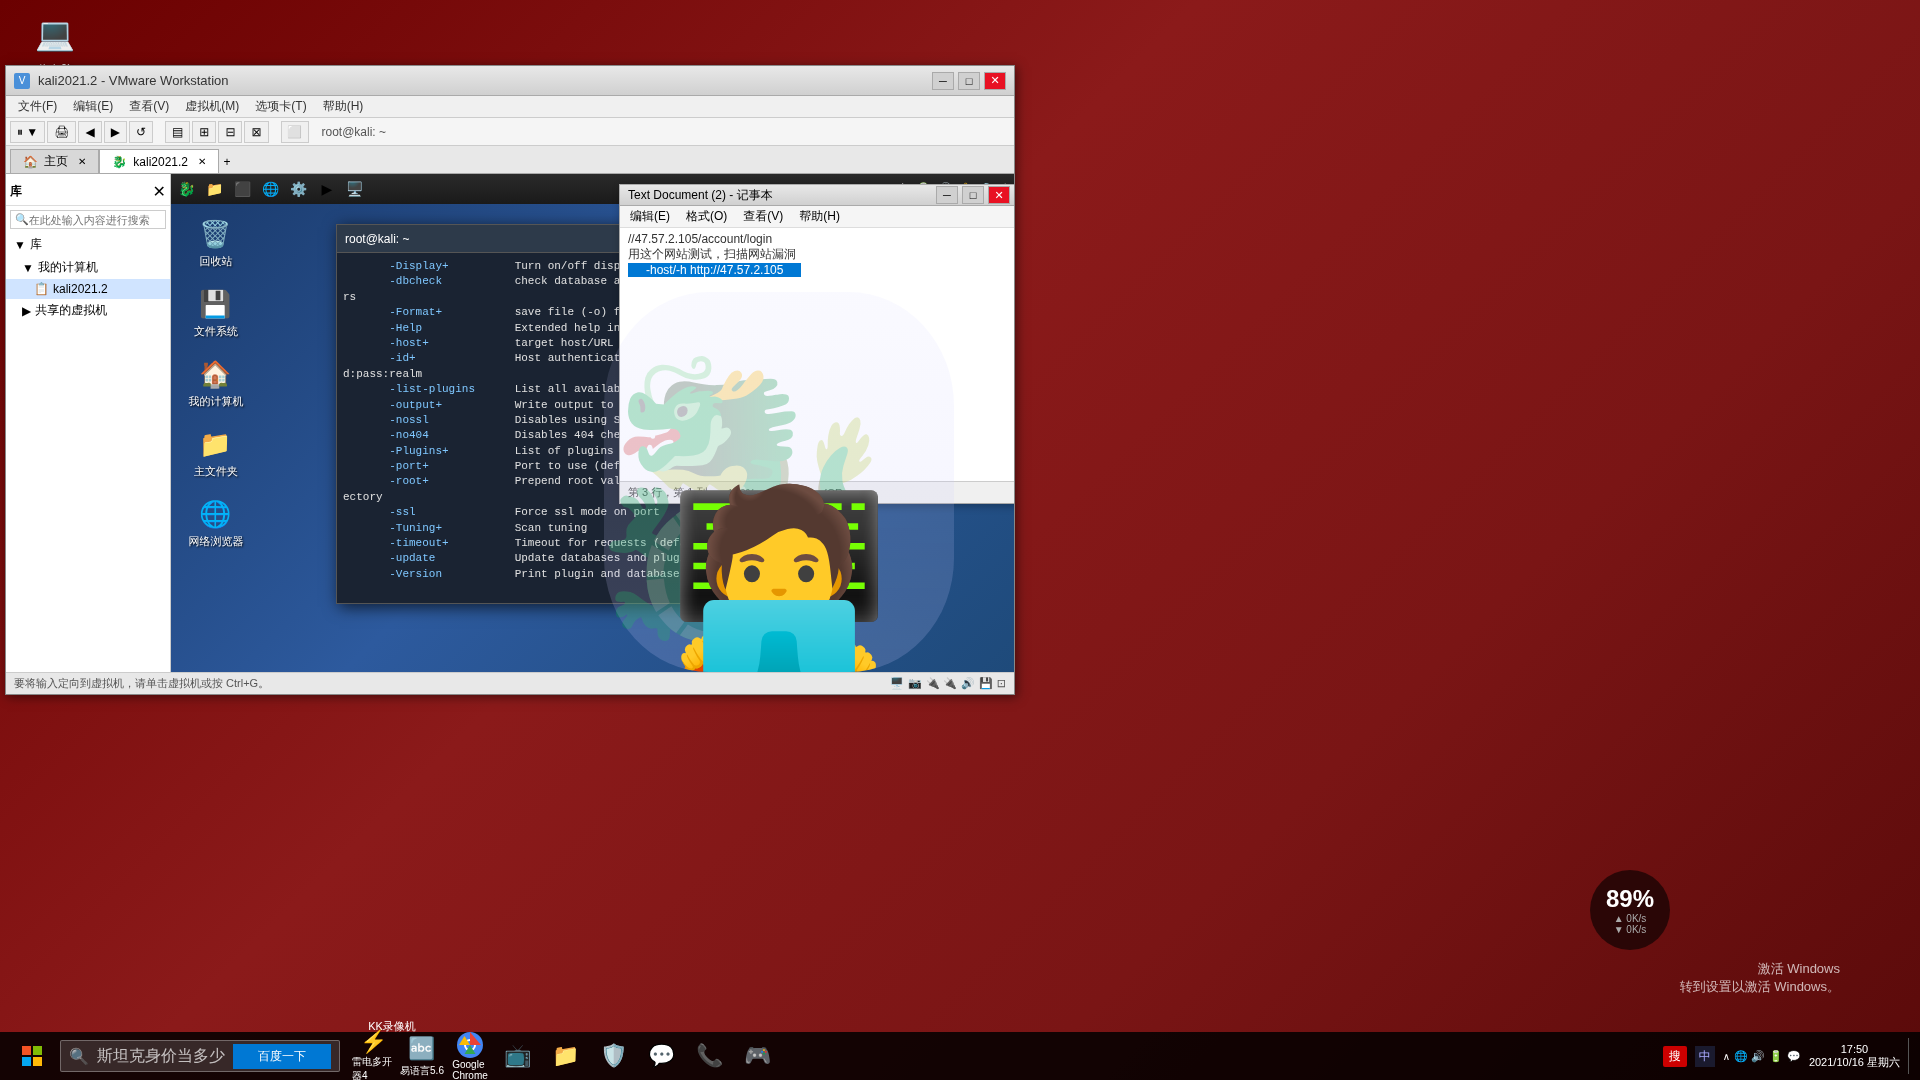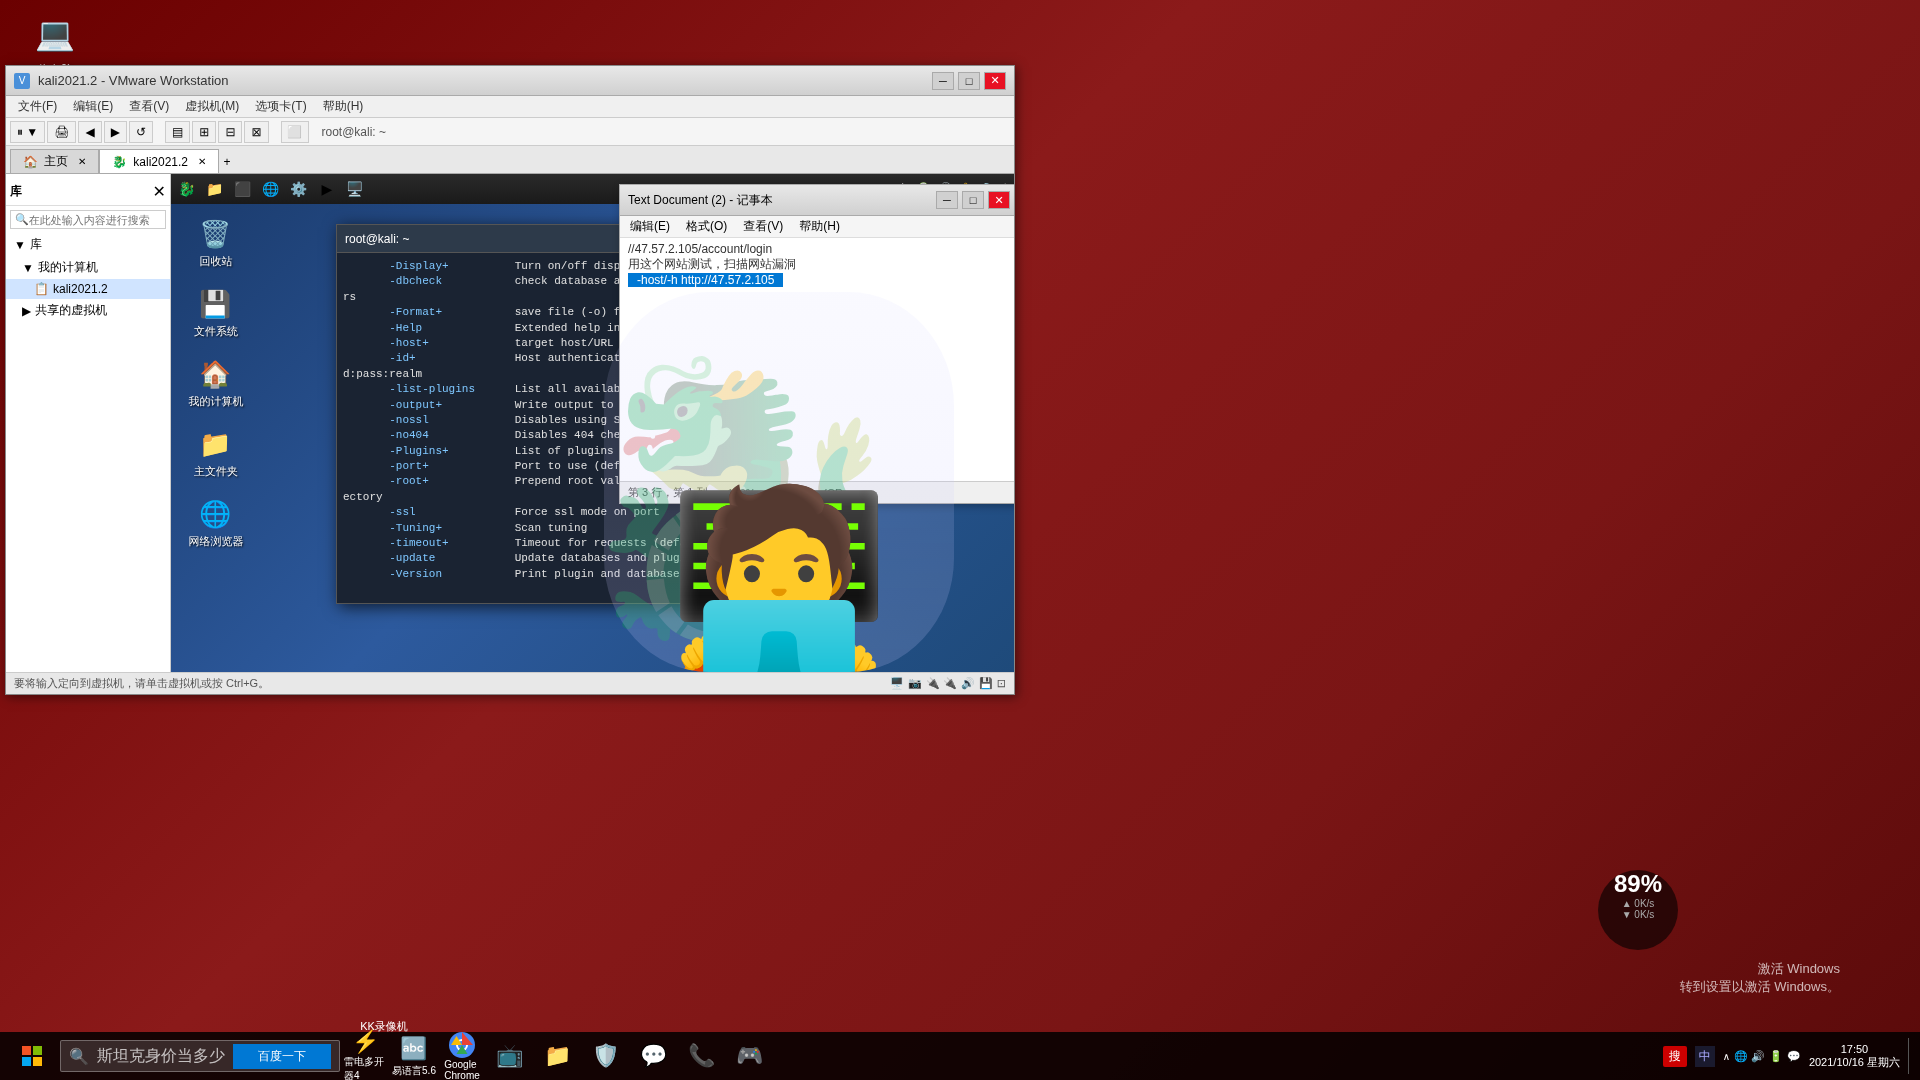--- a/index.html
+++ b/index.html
@@ -331,21 +331,21 @@
       top: 10px;
       right: -5px;
       width: 400px;
       height: 320px;
       background: white;
       border: 1px solid #aaa;
       box-shadow: 2px 2px 8px rgba(0,0,0,0.3);
     }
     .notepad-titlebar {
       background: linear-gradient(180deg, #e8e8e8 0%, #d0d0d0 100%);
-      height: 31px;
+      height: 21px;
       display: flex;
       align-items: center;
       padding: 0 8px;
       font-size: 12px;
       justify-content: space-between;
       border-bottom: 1px solid #aaa;
       gap: 16px;
     }
     .notepad-menu {
       background: #f5f5f5;
@@ -380,21 +380,21 @@
       display: flex;
       align-items: center;
       padding: 0 8px;
       font-size: 11px;
       color: #555;
       gap: 20px;
     }
     .notepad-highlight {
       background: #0078d4;
       color: white;
-      padding: 0 9px;
+      padding: 0 18px;
     }
 
     
     .vmware-statusbar {
       background: #e8e8e8;
       height: 22px;
       display: flex;
       align-items: center;
       padding: 0 8px;
       font-size: 11px;
@@ -452,21 +452,21 @@
       color: white;
       border: none;
       padding: 4px 25px;
       font-size: 12px;
       cursor: pointer;
     }
     .win-taskbar-apps {
       display: flex;
       align-items: flex-start;
       gap: 4px;
-      margin-left: 0;
+      margin-left: 8px;
     }
     .taskbar-app {
       width: 44px;
       height: 44px;
       display: flex;
       flex-direction: column;
       align-items: center;
       justify-content: center;
       cursor: pointer;
       font-size: 11px;
@@ -764,21 +764,21 @@
         <span>📷</span>
         <span>🔌</span>
         <span>🔌</span>
         <span>🔊</span>
         <span>💾</span>
         <span>⊡</span>
       </div>
     </div>
   </div>
 
-  <div style="position:absolute;bottom:130px;right:242px;width:80px;height:80px;background:rgba(0,0,0,0.6);border-radius:50%;display:flex;flex-direction:column;align-items:center;justify-content:flex-start;">
+  <div style="position:absolute;bottom:130px;right:250px;width:80px;height:80px;background:rgba(0,0,0,0.6);border-radius:50%;display:flex;flex-direction:column;align-items:center;justify-content:center;">
     <span style="color:white;font-size:24px;font-weight:bold;">89%</span>
     <div style="color:#aaa;font-size:10px;">
       <div>▲ <span>0K/s</span></div>
       <div>▼ <span>0K/s</span></div>
     </div>
   </div>
 
   <div style="position:absolute;bottom:84px;right:80px;color:rgba(255,255,255,0.7);font-size:13px;text-align:right;">
     <div>激活 Windows</div>
     <div>转到设置以激活 Windows。</div>

